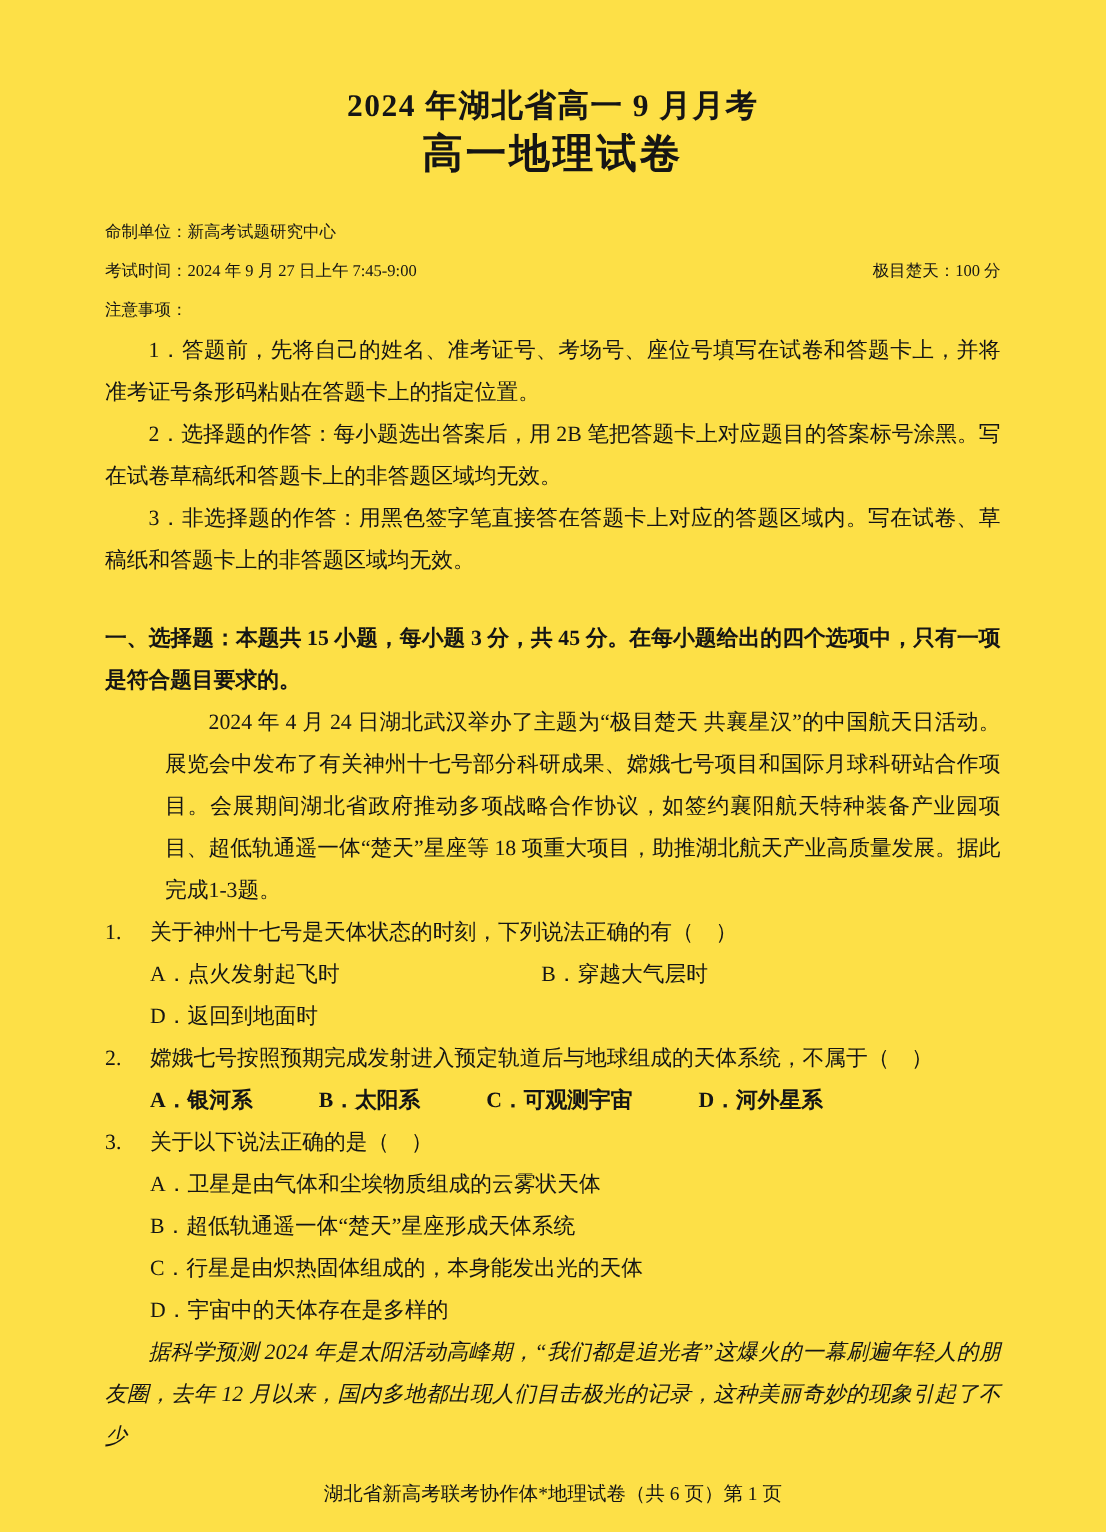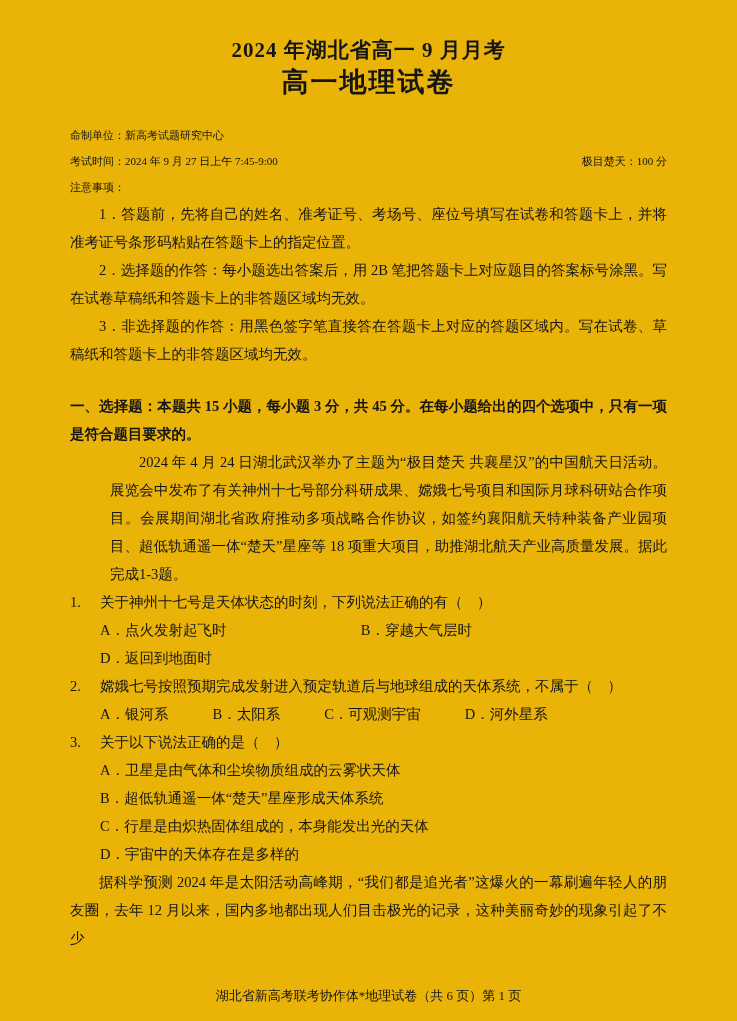--- a/index.html
+++ b/index.html
@@ -6,22 +6,22 @@
   html, body { background: #ffffff; }
   body {
     width: 737px; height: 1021px;
     font-family: "Liberation Serif", "DejaVu Serif", serif;
     color: #151515;
     -webkit-font-smoothing: antialiased;
   }
   .page {
     position: relative;
     width: 737px; height: 1021px;
-    padding: 36px 70px 0 70px;
-    background: #eab308;
+    padding: 56px 70px 0 70px;
+    background: #fde047;
     overflow: hidden;
   }
   .title1 {
     text-align: center;
     font-size: 21px;
     font-weight: bold;
     letter-spacing: 1px;
   }
   .title2 {
     text-align: center;
@@ -56,26 +56,28 @@
   .q-text { flex: 1; text-align: justify; }
   .options-2col {
     display: grid;
     grid-template-columns: 46% 1fr;
     padding-left: 30px;
   }
   .options-row {
     display: flex;
     gap: 44px;
     padding-left: 30px;
+    font-weight: bold;
   }
   .options-list { padding-left: 30px; }
   .options-list .option { display: block; }
   .closing {
     text-indent: 2em;
     text-align: justify;
+    font-style: italic;
   }
   .footer {
     position: absolute;
     left: 0; bottom: 16px;
     width: 100%;
     text-align: center;
     font-size: 13px;
     color: #151515;
   }
 </style>

